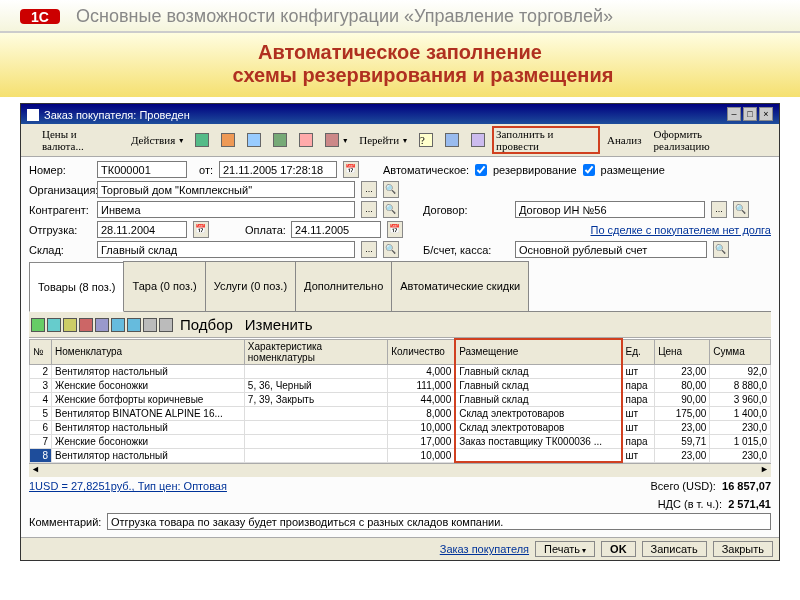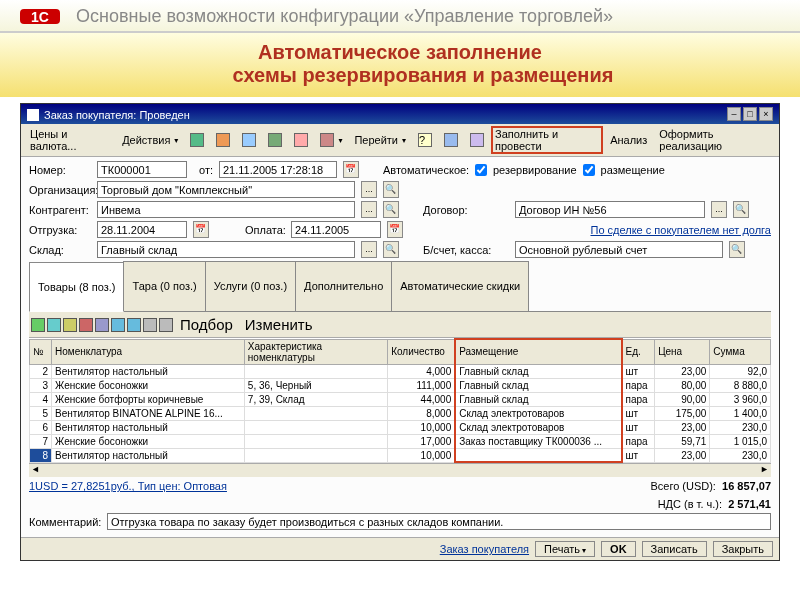--- a/index.html
+++ b/index.html
@@ -10,21 +10,21 @@
 .header-title { color: #888; font-weight: normal; font-size: 18px; }
 .title-block { background: linear-gradient(#fffde0, #f5e070); text-align: center; padding: 8px 0 10px; }
 .title-block h1 { color: #b03020; font-size: 20px; font-weight: bold; }
 .title-block h2 { color: #b03020; font-size: 20px; font-weight: bold; margin-left: 46px; }
 .window { margin: 6px 20px; border: 1px solid #333; background: #ece9d8; }
 .titlebar { background: linear-gradient(#000080, #1e4d9b); color: #fff; padding: 3px 6px; display: flex; align-items: flex-end; justify-content: space-between; font-size: 11px; }
 .titlebar-left { display: flex; align-items: center; gap: 5px; }
 .titlebar-ico { width: 12px; height: 12px; background: #fff; display: inline-block; }
 .winbtns { display: flex; gap: 2px; }
 .winbtn { width: 14px; height: 14px; background: #ccc; border: 1px solid #888; font-size: 9px; line-height: 12px; text-align: center; color: #000; }
-.toolbar { background: #ece9d8; border-bottom: 1px solid #aaa; padding: 2px 4px; display: flex; align-items: center; gap: 2px; font-size: 11px; }
+.toolbar { background: #ece9d8; border-bottom: 1px solid #aaa; padding: 2px 16px; display: flex; align-items: center; gap: 2px; font-size: 11px; font-family: Liberation Serif, serif; }
 .tbtn { padding: 1px 4px; border: 1px solid transparent; display: flex; align-items: center; gap: 2px; cursor: pointer; }
 .tico { width: 14px; height: 14px; display: inline-block; background: #6a9; border: 1px solid #666; }
 .drop::after { content: "▾"; font-size: 8px; margin-left: 2px; }
 .highlight-red { border: 2px solid #d04020; padding: 0 2px; }
 .content { background: #fcfcfc; padding: 4px 8px; }
 .form-row { display: flex; align-items: center; margin-bottom: 3px; gap: 6px; font-size: 11px; }
 .lbl { width: 62px; color: #000; }
 .lbl2 { width: 86px; color: #000; }
 .inp { border: 1px solid #7a7a7a; background: #fff; padding: 1px 3px; height: 17px; font-size: 11px; }
 .minibtn { width: 16px; height: 17px; border: 1px solid #888; background: #ece9d8; font-size: 9px; text-align: center; line-height: 14px; cursor: pointer; }
@@ -149,21 +149,21 @@
         <span class="minibtn">📅</span>
         <span style="flex:1"></span>
         <span class="rightinfo">По сделке с покупателем нет долга</span>
       </div>
       <div class="form-row">
         <span class="lbl">Склад:</span>
         <input class="inp" style="width: 258px;" value="Главный склад">
         <span class="minibtn">...</span>
         <span class="minibtn">🔍</span>
         <span class="lbl2" style="margin-left:18px">Б/счет, касса:</span>
-        <input class="inp" style="width: 208px;" value="Основной рублевый счет">
+        <input class="inp" style="width: 192px;" value="Основной рублевый счет">
         <span class="minibtn">🔍</span>
       </div>
 
       <div class="tabs">
         <div class="tab active">Товары (8 поз.)</div>
         <div class="tab">Тара (0 поз.)</div>
         <div class="tab">Услуги (0 поз.)</div>
         <div class="tab">Дополнительно</div>
         <div class="tab">Автоматические скидки</div>
       </div>
@@ -212,21 +212,21 @@
               <td>5, 36, Черный</td>
               <td class="num">111,000</td>
               <td class="col-place">Главный склад</td>
               <td>пара</td>
               <td class="num">80,00</td>
               <td class="num">8 880,0</td>
             </tr>
             <tr>
               <td class="num">4</td>
               <td>Женские ботфорты коричневые</td>
-              <td>7, 39, Склад</td>
+              <td>7, 39, Закрыть</td>
               <td class="num">44,000</td>
               <td class="col-place">Главный склад</td>
               <td>пара</td>
               <td class="num">90,00</td>
               <td class="num">3 960,0</td>
             </tr>
             <tr>
               <td class="num">5</td>
               <td>Вентилятор BINATONE ALPINE 16...</td>
               <td></td>

